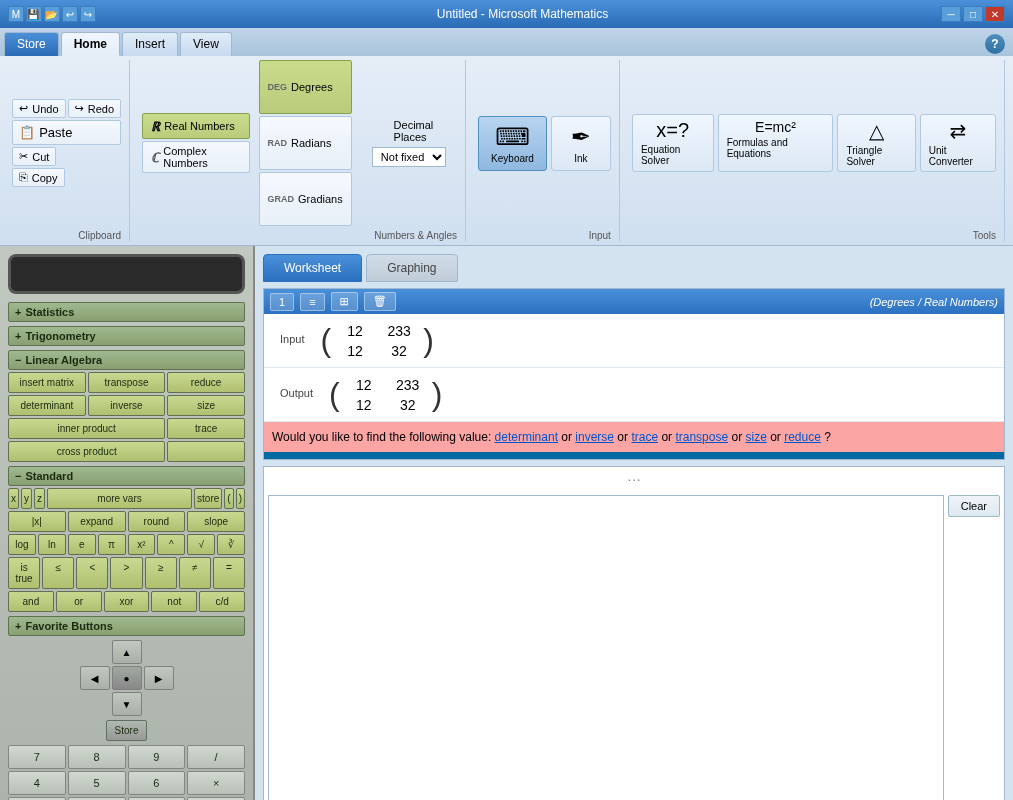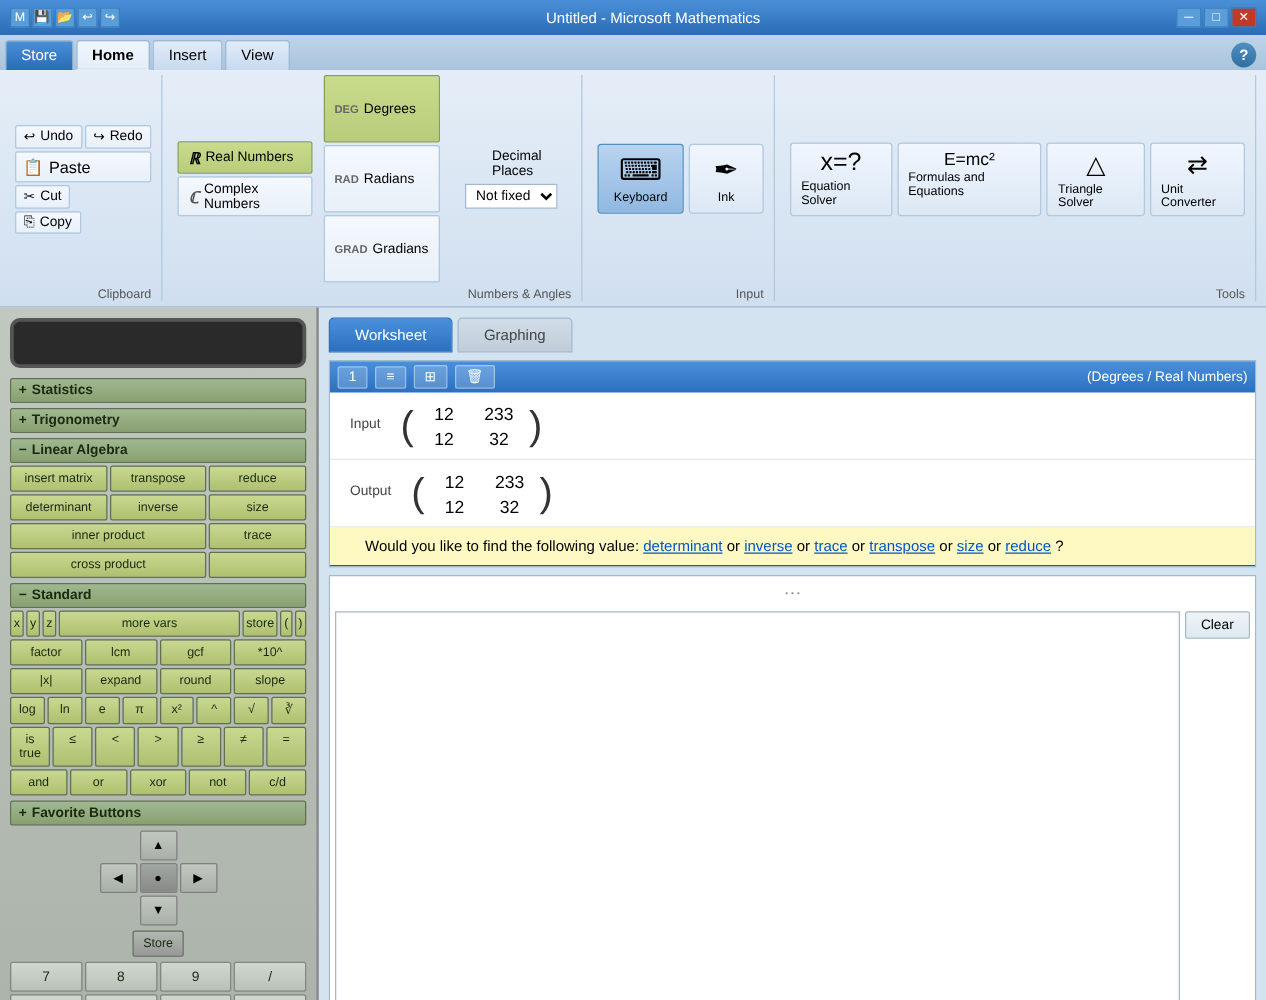--- a/index.html
+++ b/index.html
@@ -203,30 +203,30 @@
     }
     .ws-tool-btn {
       background: rgba(255,255,255,0.2);
       border: 1px solid rgba(255,255,255,0.4);
       color: white;
       padding: 2px 8px;
       font-size: 11px;
       cursor: pointer;
       border-radius: 2px;
     }
-    .ws-status { margin-left: auto; color: white; font-size: 11px; }
+    .ws-status { margin-left: auto; color: white; font-size: 11px; font-style: italic; }
 
     .io-section { padding: 8px 16px; border-bottom: 1px solid #e0e8f0; }
     .io-label { font-size: 11px; color: #444; margin-bottom: 4px; }
     .matrix-display { font-size: 16px; display: flex; align-items: center; gap: 4px; }
     .matrix-bracket { font-size: 32px; color: #333; font-weight: 100; }
     .matrix-cells { display: grid; grid-template-columns: repeat(2, 40px); gap: 4px; text-align: center; }
     .matrix-cell { font-size: 14px; }
 
-    .suggestion-box { padding: 8px 28px; background: #fef9c3; border-bottom: 1px solid #0369a1; font-size: 12px; }
+    .suggestion-box { padding: 8px 8px; background: #fca5a5; border-bottom: 7px solid #0369a1; font-size: 12px; }
     .suggestion-link { color: #0055cc; text-decoration: underline; cursor: pointer; }
 
     .input-area {
       background: white;
       border: 1px solid #a0b8d0;
       flex: 1;
       display: flex;
       flex-direction: column;
     }
     .dots-row { text-align: center; color: #888; padding: 4px; font-size: 14px; }
@@ -450,26 +450,20 @@
         <span>Standard</span>
       </div>
       <div style="display:flex; gap:2px; margin-top:2px; flex-wrap:wrap;">
         <div class="calc-btn">x</div>
         <div class="calc-btn">y</div>
         <div class="calc-btn">z</div>
         <div class="calc-btn" style="flex:1;">more vars</div>
         <div class="calc-btn">store</div>
         <div class="calc-btn">(</div>
         <div class="calc-btn">)</div>
-      </div>
-      <div class="calc-btn-grid" style="margin-top:2px;">
-        <div class="calc-btn">factor</div>
-        <div class="calc-btn">lcm</div>
-        <div class="calc-btn">gcf</div>
-        <div class="calc-btn">*10^</div>
       </div>
       <div class="calc-btn-grid" style="margin-top:2px;">
         <div class="calc-btn">|x|</div>
         <div class="calc-btn">expand</div>
         <div class="calc-btn">round</div>
         <div class="calc-btn">slope</div>
       </div>
       <div style="display:grid; grid-template-columns:repeat(8,1fr); gap:2px; margin-top:2px;">
         <div class="calc-btn">log</div>
         <div class="calc-btn">ln</div>

